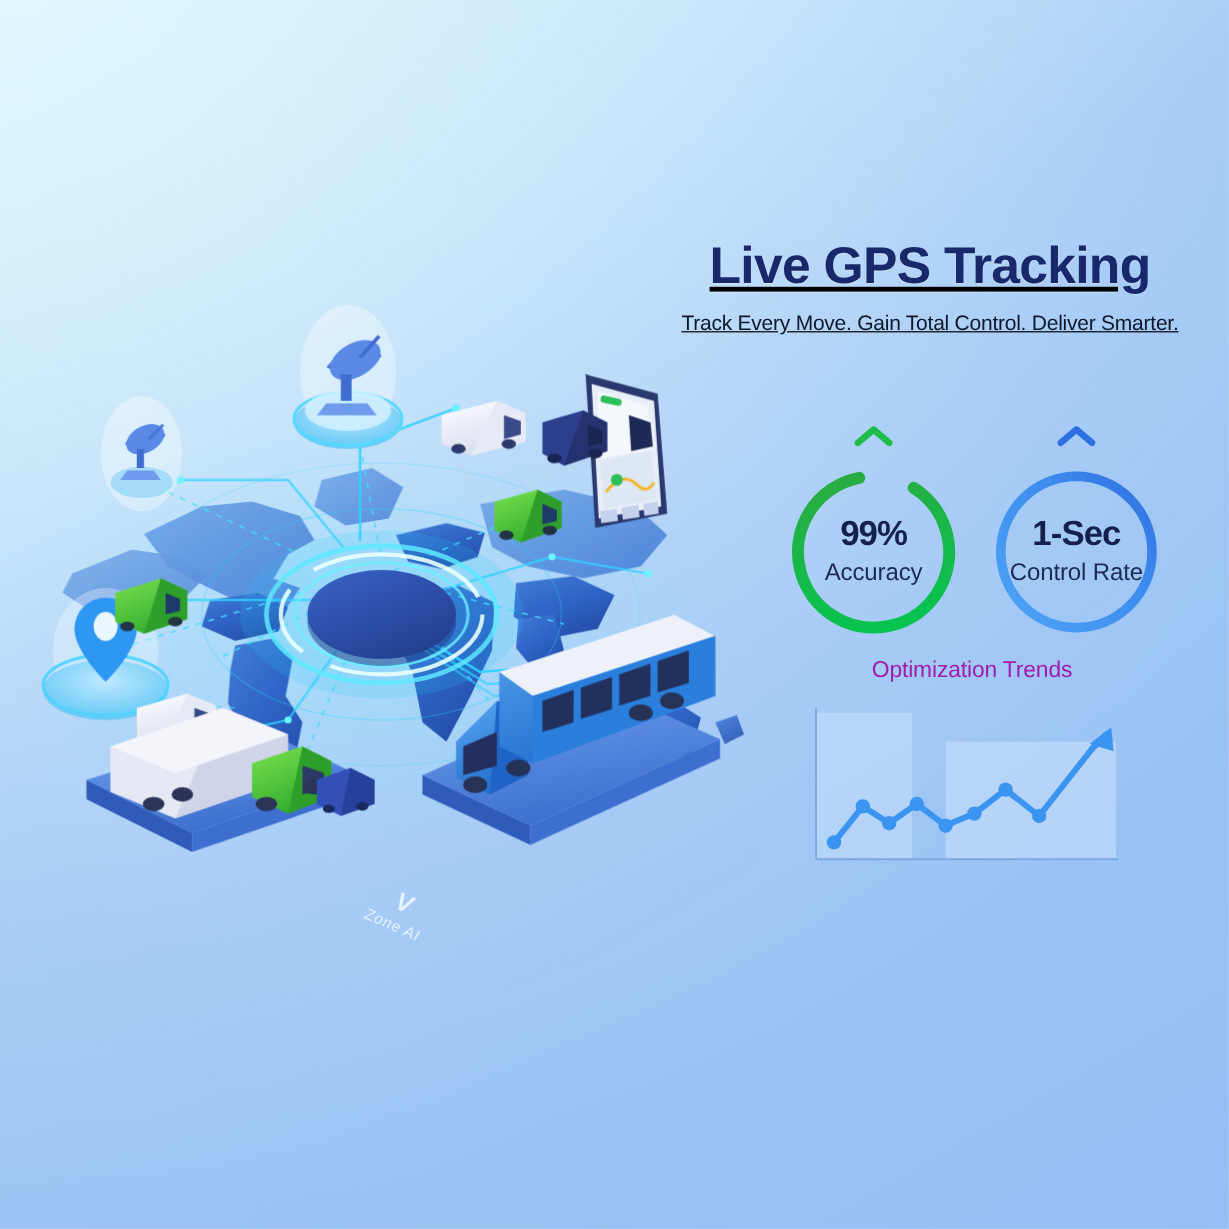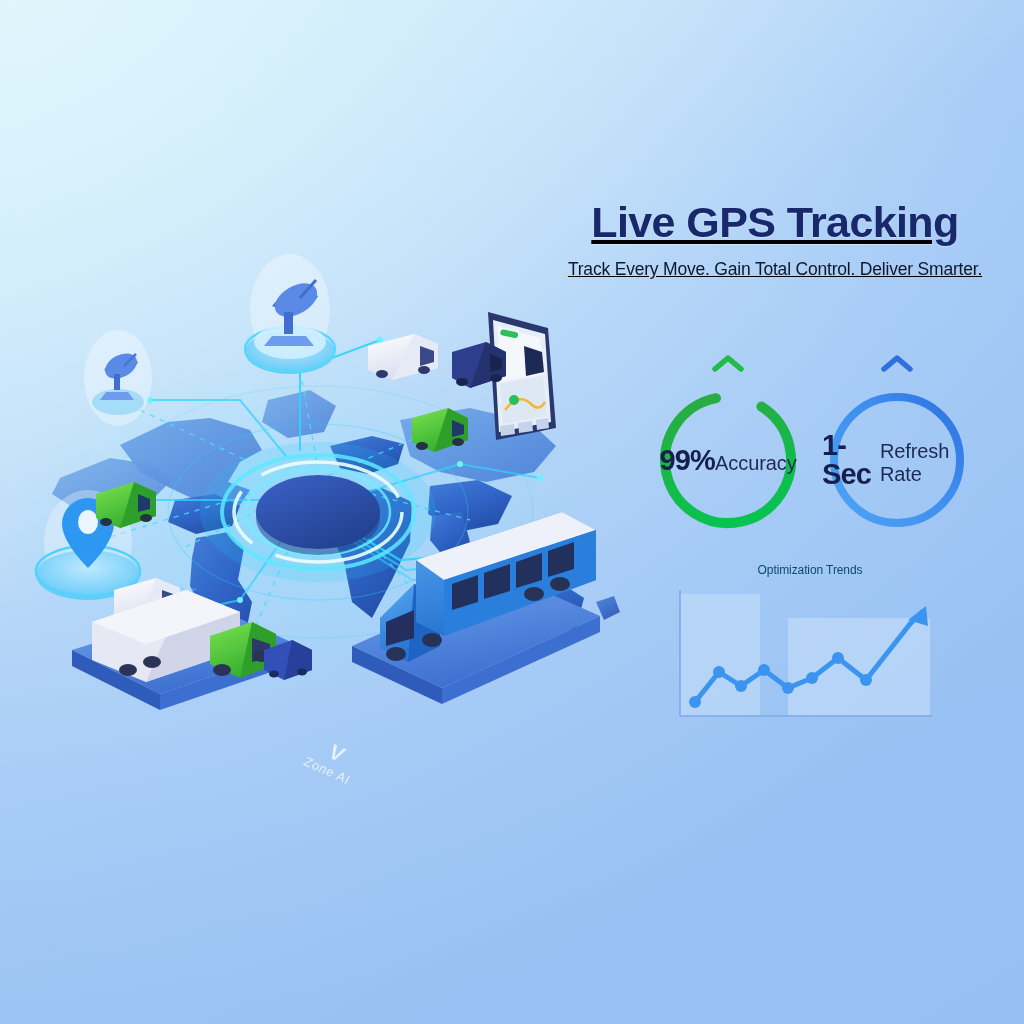--- a/index.html
+++ b/index.html
@@ -31,34 +31,34 @@
     letter-spacing:-.2px;white-space:nowrap;
   }
 
   
   .gauges{position:absolute;left:640px;top:345px;width:360px;height:200px;}
   .gauge{position:absolute;width:150px;height:150px;}
   .gauge.g1{left:13px;top:40px;}
   .gauge.g2{left:182px;top:40px;}
   .gauge svg{position:absolute;inset:0;}
   .gauge .ctr{
-    position:absolute;inset:0;display:flex;flex-direction:row;
+    position:absolute;inset:0;display:flex;flex-direction:column;
     align-items:center;justify-content:center;
   }
   .gauge .val{font-size:29px;font-weight:bold;color:#16204d;letter-spacing:-.8px;line-height:1;}
   .gauge .cap{font-size:20px;color:#1e2a55;margin-top:6px;letter-spacing:-.1px;}
   .chev{position:absolute;width:34px;height:20px;}
   .chev.c1{left:71px;top:8px;}
   .chev.c2{left:240px;top:8px;}
 
   
   .trend{position:absolute;left:660px;top:548px;width:300px;height:190px;}
   .trend-title{
-    position:absolute;left:0;top:15px;width:300px;text-align:center;
-    font-size:12px;color:#0c4a6e;letter-spacing:-.1px;
+    position:absolute;left:0;top:0;width:300px;text-align:center;
+    font-size:19px;color:#a21caf;letter-spacing:-.1px;
   }
   .trend svg{position:absolute;left:0;top:28px;}
 
   
   .illus{position:absolute;left:0;top:250px;width:620px;height:530px;}
   .illus svg{position:absolute;inset:0;}
 
   .hub-label{
     position:absolute;left:268px;top:492px;width:118px;height:58px;
     transform:rotate(24deg) skewX(-6deg);
@@ -366,21 +366,21 @@
           <linearGradient id="bluG" x1="0" y1="0.9" x2="1" y2="0">
             <stop offset="0" stop-color="#4da2f5"></stop>
             <stop offset="0.6" stop-color="#3d8cee"></stop>
             <stop offset="1" stop-color="#2f6fe0"></stop>
           </linearGradient>
         </defs>
         <circle cx="75" cy="75" r="63" fill="none" stroke="url(#bluG)" stroke-width="8"></circle>
       </svg>
       <div class="ctr">
         <div class="val">1-Sec</div>
-        <div class="cap">Refresh Rate</div>
+        <div class="cap">Control Rate</div>
       </div>
     </div>
   </div>
 
   <div class="trend">
     <div class="trend-title">Optimization Trends</div>
     <svg width="300" height="160" viewBox="0 0 300 160">
       <rect x="20" y="18" width="80" height="122" fill="#cfe4fb" opacity="0.45"></rect>
       <rect x="128" y="42" width="142" height="98" fill="#cfe4fb" opacity="0.5"></rect>
       <line x1="20" y1="14" x2="20" y2="140" stroke="#7fa9e4" stroke-width="1.6"></line>

